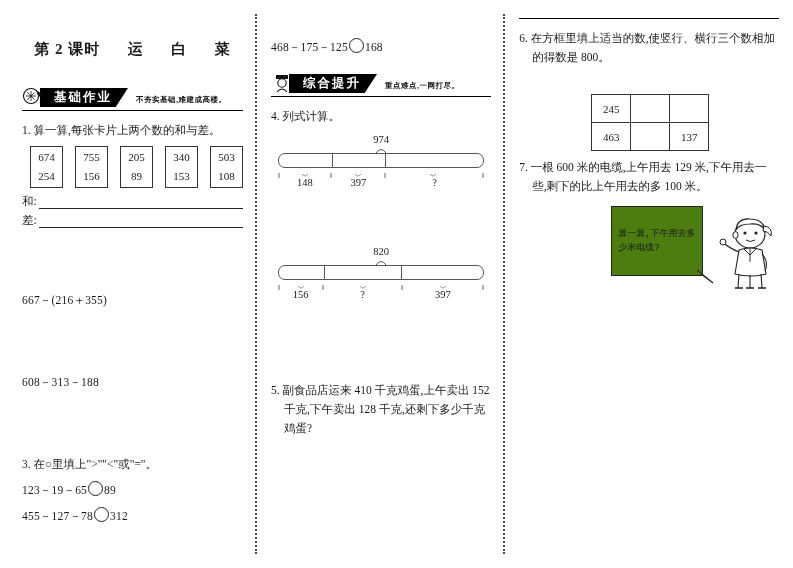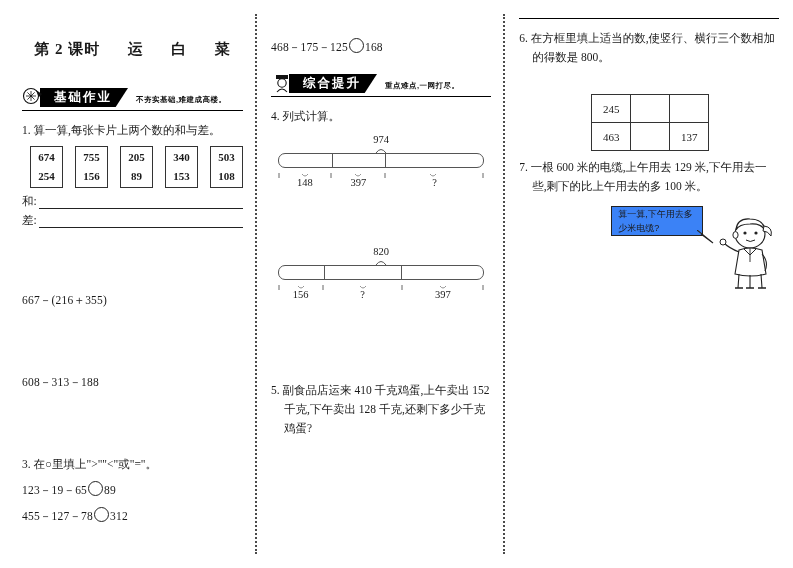--- a/index.html
+++ b/index.html
@@ -120,21 +120,20 @@
   .card {
     border: 1.3px solid #333;
     width: 35px;
     height: 40px;
     display: flex;
     flex-direction: column;
     align-items: center;
     justify-content: center;
     font-size: 11px;
     line-height: 19px;
-    font-weight: bold;
   }
 
   
   .ansline {
     display: flex;
     align-items: flex-end;
     font-size: 11.5px;
     margin: 4px 0 0 0;
   }
   .ansline .lbl { white-space: nowrap; }
@@ -217,25 +216,25 @@
   
   .kid-row {
     display: flex;
     align-items: flex-start;
     margin: 10px 0 0 0;
     padding-left: 92px;
   }
   .bubble {
     position: relative;
     border: 1.2px solid #222;
-    padding: 0 6px;
+    padding: 20px 6px;
     font-size: 9px;
     line-height: 14px;
-    font-family: Liberation Sans, sans-serif;
-    background: #3b82f6;
+    font-family: Liberation Mono, monospace;
+    background: #4d7c0f;
     max-width: 92px;
   }
   .bubble-tail {
     position: absolute;
     right: -13px;
     bottom: -9px;
   }
   .kid { margin-left: 14px; margin-top: 8px; }
 </style>
 </head>

